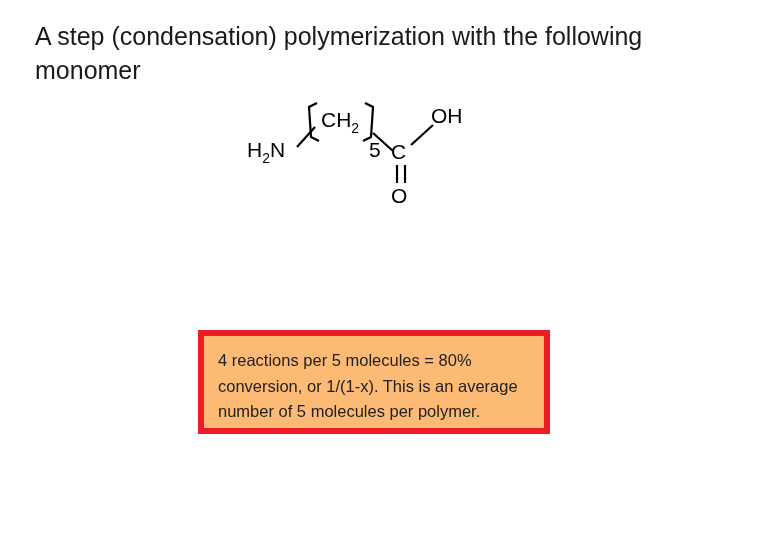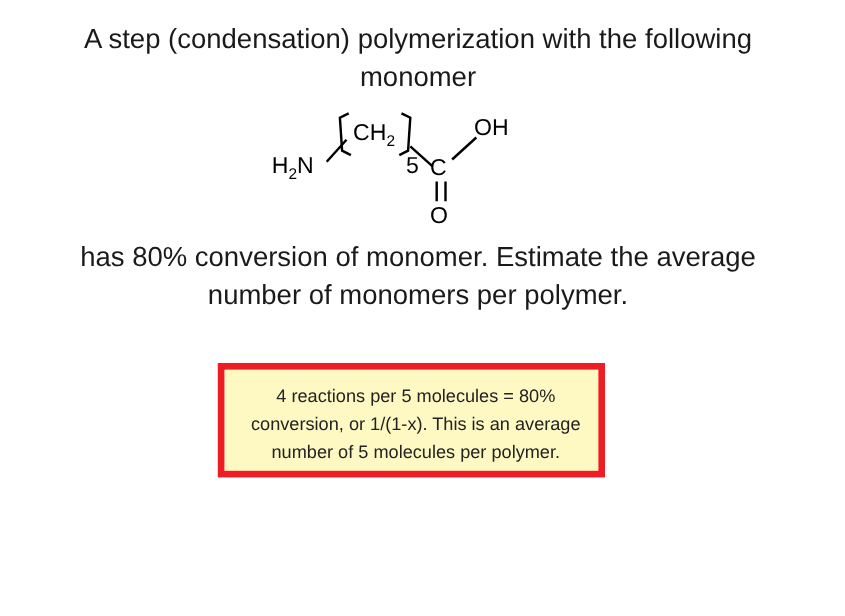--- a/index.html
+++ b/index.html
@@ -15,21 +15,20 @@
     position: relative;
     overflow: hidden;
   }
 
   .slide {
     position: absolute;
     left: 0;
     top: 0;
     width: 768px;
     height: 560px;
-    text-align: center;
   }
 
   .question-top {
     position: absolute;
     left: 35px;
     top: 20px;
     width: 690px;
     font-size: 25px;
     line-height: 1.35;
     color: #1a1a1a;
@@ -100,21 +99,21 @@
 
   
   .explanation {
     position: absolute;
     left: 198px;
     top: 330px;
     width: 352px;
     height: 104px;
     border: 6px solid #ee1c24;
     box-sizing: border-box;
-    background: #fef9c3;
+    background: #fdba74;
   }
   .explanation-text {
     position: absolute;
     left: 14px;
     top: 12px;
     width: 320px;
     font-size: 16.5px;
     line-height: 1.55;
     color: #222222;
   }
@@ -153,20 +152,19 @@
       <line x1="160" y1="70" x2="160" y2="88" stroke="#000" stroke-width="2.2"></line>
 
       <text class="struct-label" x="146" y="108">O</text>
 
       <line x1="166" y1="50" x2="188" y2="30" stroke="#000" stroke-width="2.2"></line>
 
       <text class="struct-label" x="186" y="28">OH</text>
     </svg>
   </div>
 
-  <div class="question-bottom">has 80% conversion of monomer. Estimate the average number of monomers per polymer.</div>
 
 
   <div class="explanation">
     <div class="explanation-text">4 reactions per 5 molecules = 80% conversion, or 1/(1-x). This is an average number of 5 molecules per polymer.</div>
   </div>
 
 </div>
 
 </body></html>

